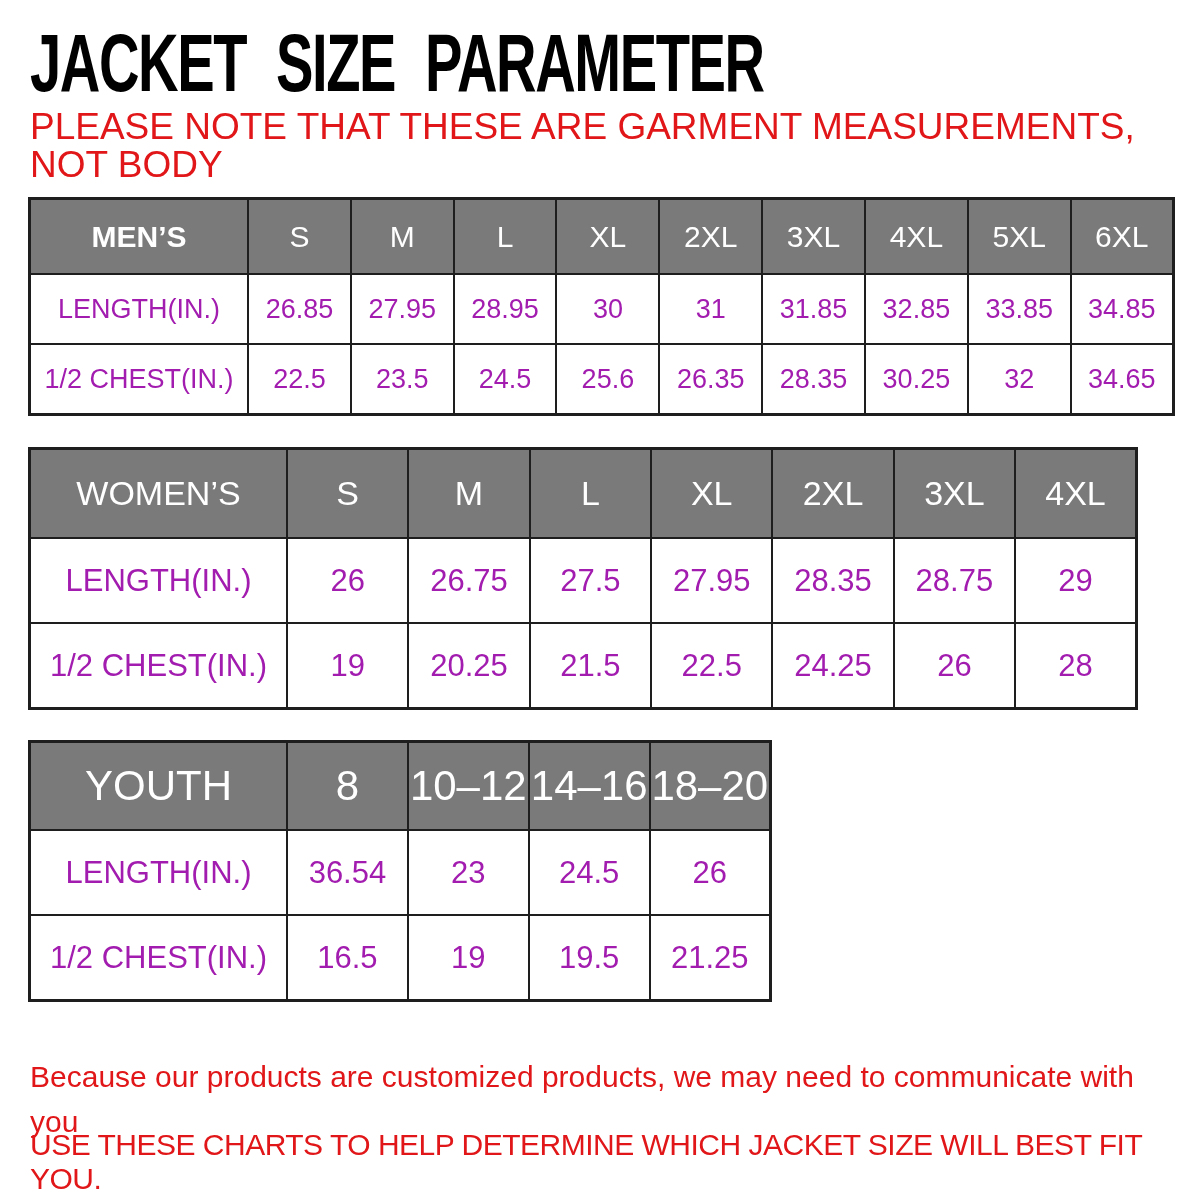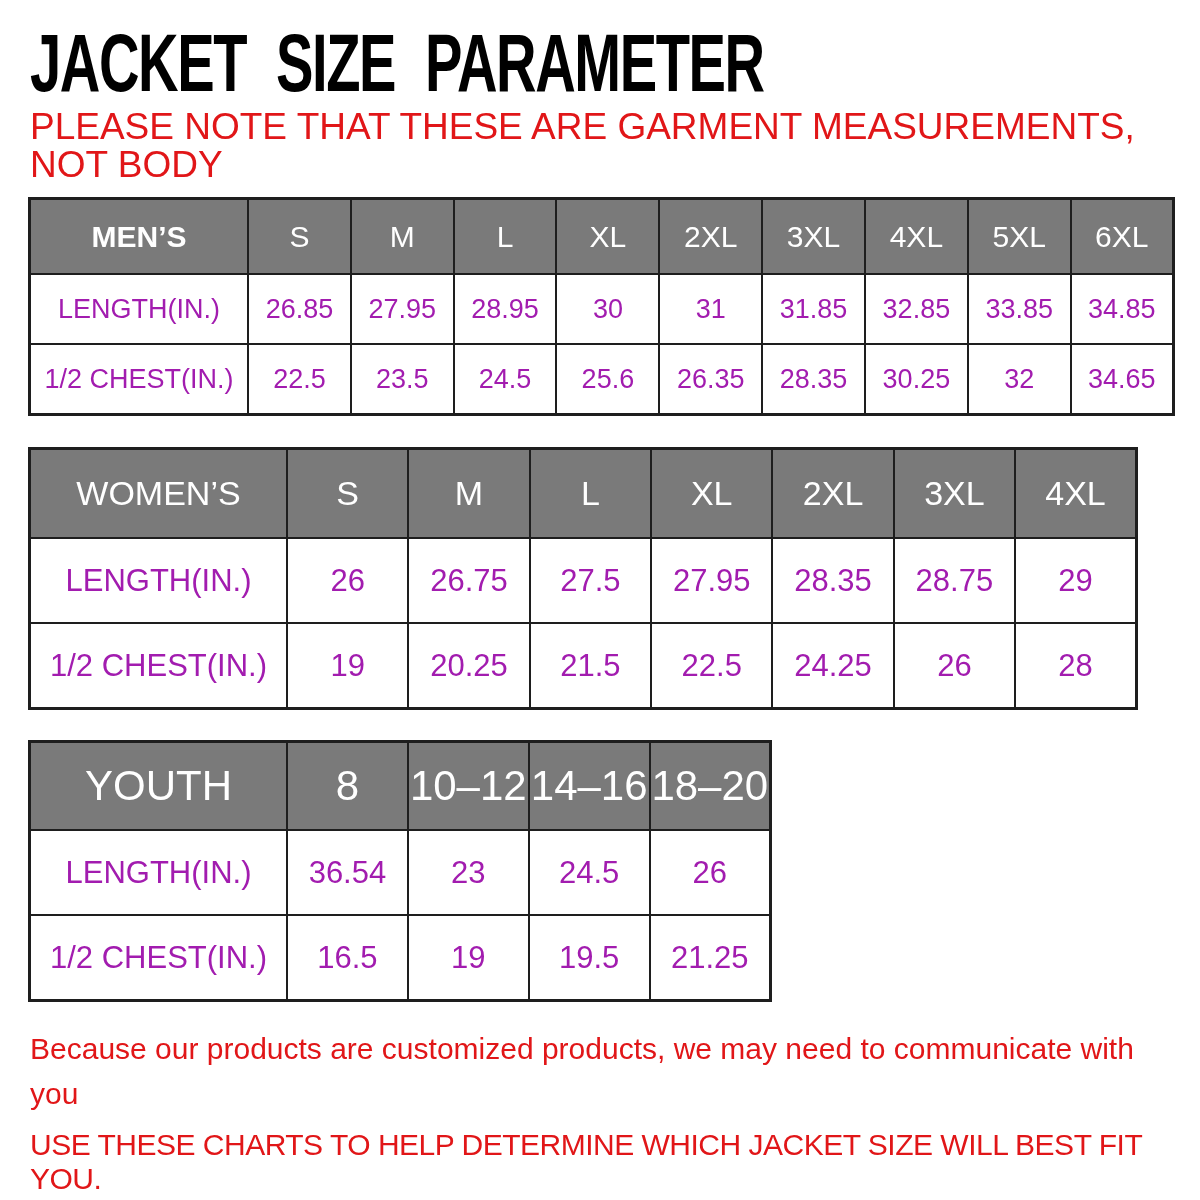--- a/index.html
+++ b/index.html
@@ -102,21 +102,21 @@
     border: 3px solid #1e1e1e;
   }
   #table-youth th { font-size: 42px; height: 86px; }
   #table-youth td { font-size: 31px; height: 83px; }
   #table-youth .colgroup-first { width: 255px; }
 
   
   .footer-para {
     position: absolute;
     left: 30px;
-    top: 1026px;
+    top: 1054px;
     width: 1160px;
     color: #e11618;
     font-size: 30px;
     line-height: 45px;
     font-weight: 400;
   }
   .footer-line {
     position: absolute;
     left: 30px;
     top: 1128px;

